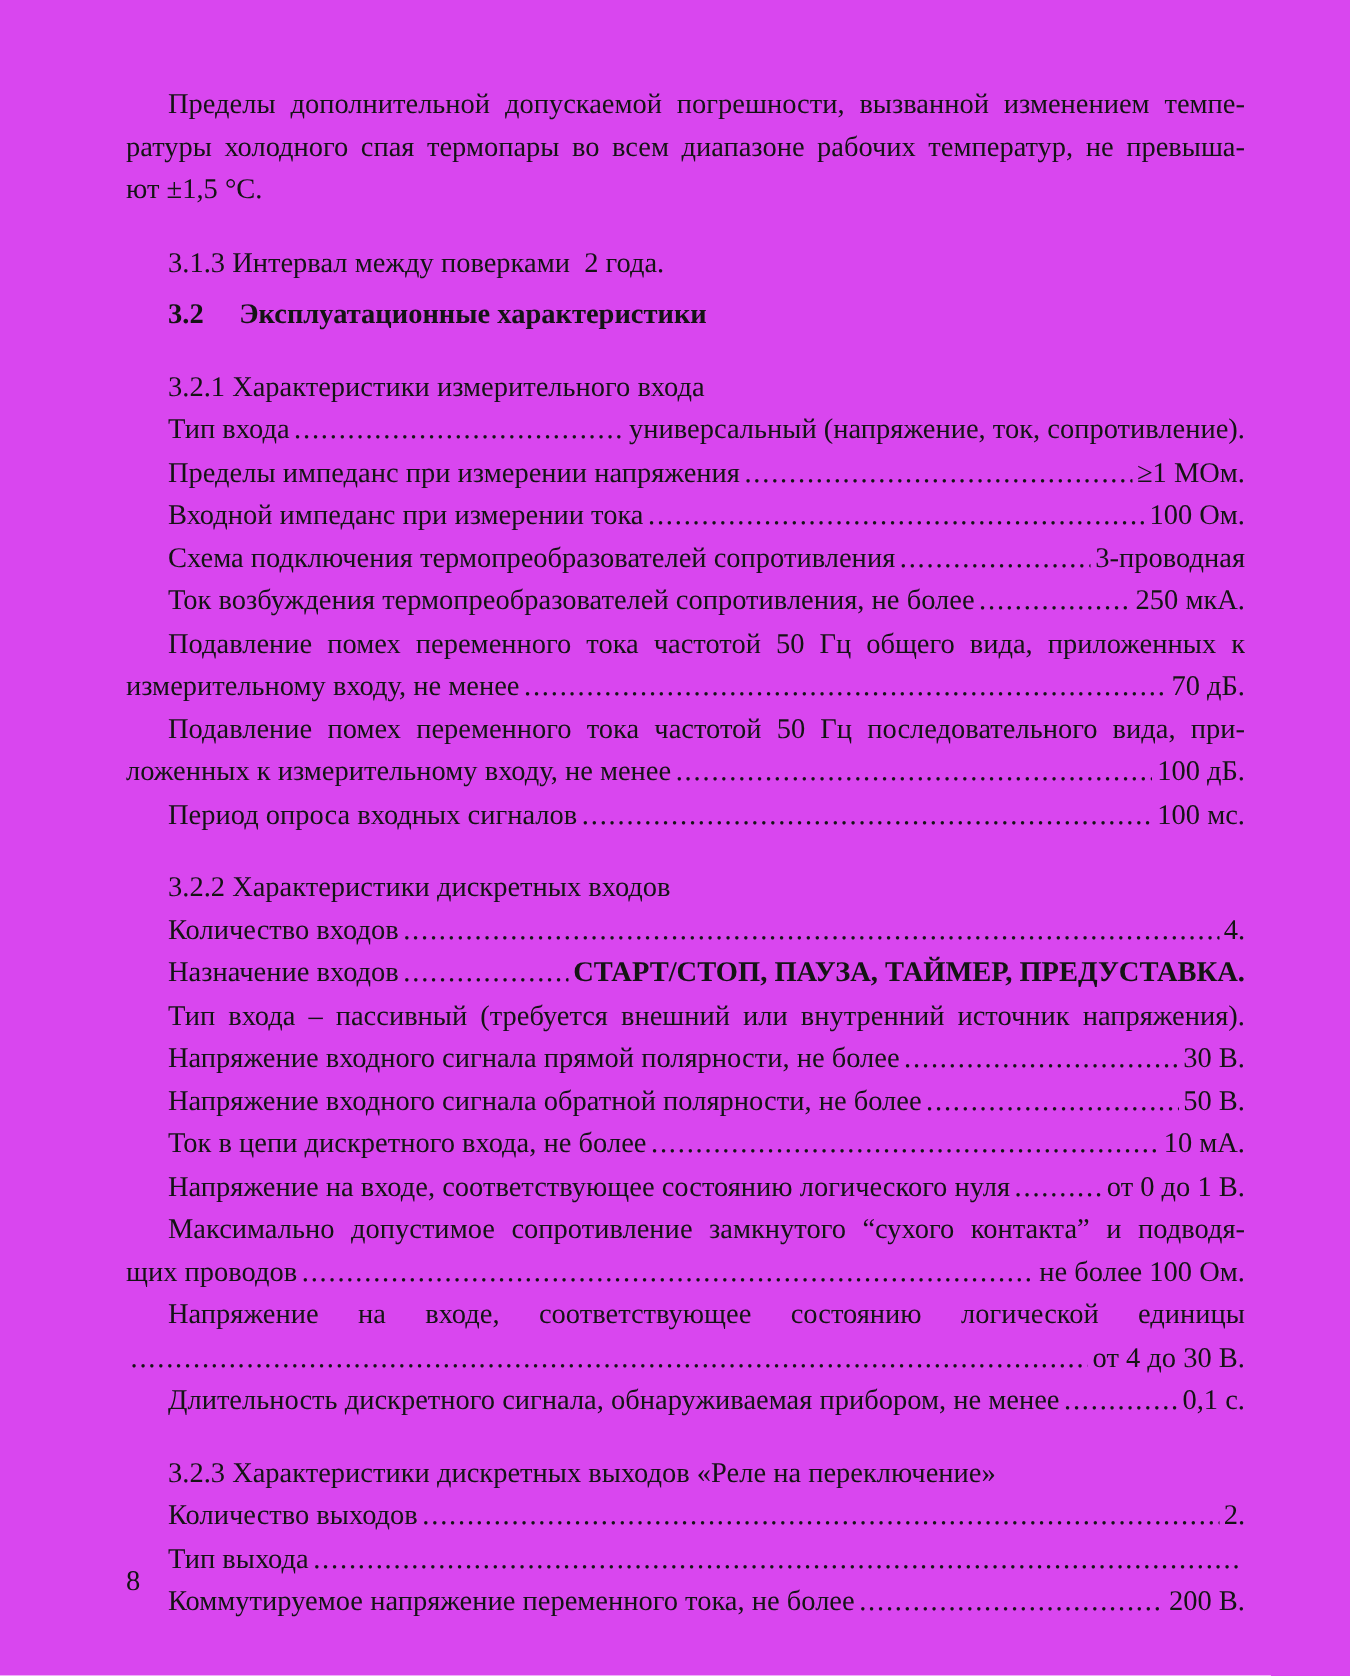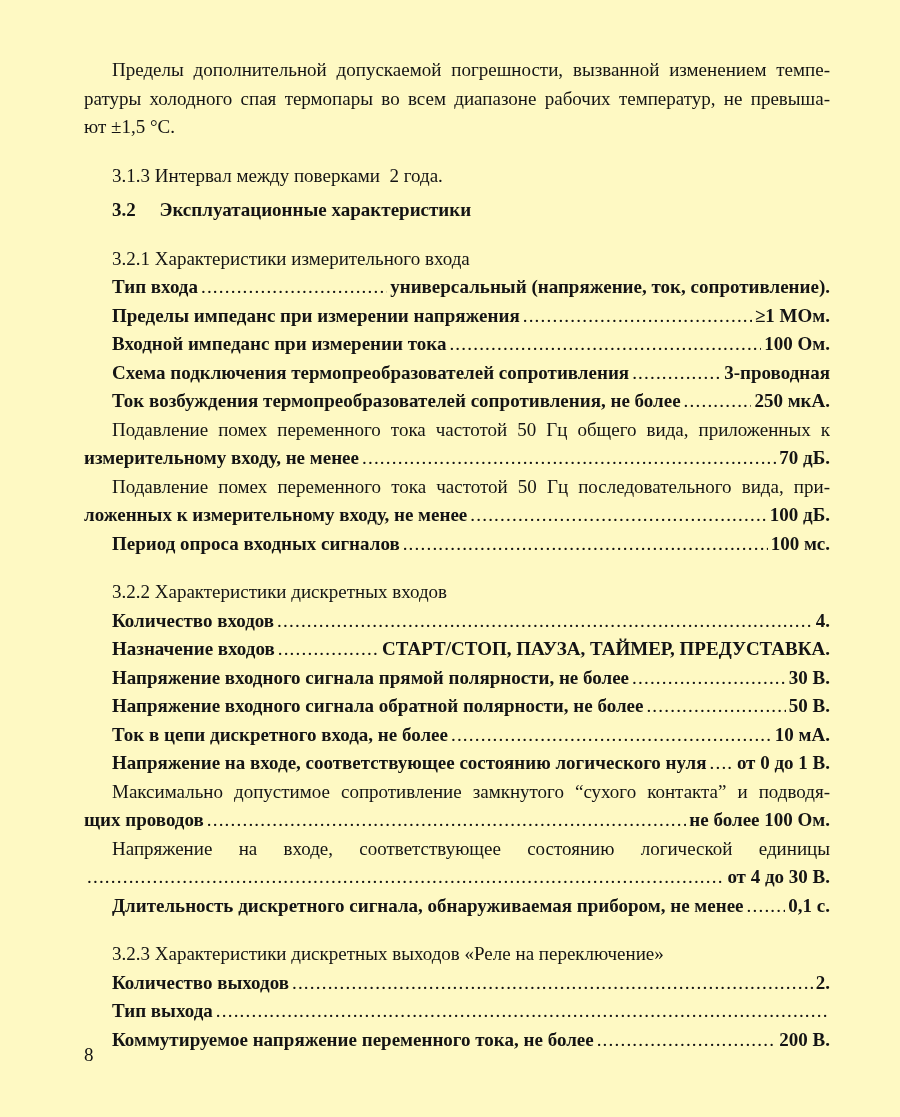--- a/index.html
+++ b/index.html
@@ -1,19 +1,19 @@
 <!DOCTYPE html>
 <html lang="ru"><head>
 <meta charset="utf-8">
 <style>
   html,body { margin:0; padding:0; background:#ffffff; }
   .page {
     position:relative;
     width:900px; height:1117px;
-    background:#fef9c3;
+    background:#d946ef;
     color:#141414;
     font-family:"Liberation Serif","DejaVu Serif",serif;
     font-size:19px;
     overflow:hidden;
   }
   .content {
     position:absolute;
     left:84px; top:56px;
     width:746px;
   }
@@ -36,21 +36,20 @@
   .sub { margin-top:20px; }
   .dot-row {
     display:flex;
     align-items:baseline;
   }
   .dot-row.indpad { padding-left:28px; }
   .dot-row .lbl,
   .dot-row .val {
     white-space:pre;
     flex:0 0 auto;
-    font-weight:bold;
   }
   .dot-row .dots {
     flex:1 1 auto;
     overflow:hidden;
     white-space:nowrap;
     min-width:10px;
     margin:0 3px;
     letter-spacing:1.2px;
   }
   .val.bold { font-weight:bold; }
@@ -117,20 +116,21 @@
       <div class="line dot-row indpad">
         <span class="lbl">Количество входов</span>
         <span class="dots" aria-hidden="true">............................................................................................................................................................................................................................</span>
         <span class="val">4.</span>
       </div>
       <div class="line dot-row indpad">
         <span class="lbl">Назначение входов</span>
         <span class="dots" aria-hidden="true">............................................................................................................................................................................................................................</span>
         <span class="val bold">СТАРТ/СТОП, ПАУЗА, ТАЙМЕР, ПРЕДУСТАВКА.</span>
       </div>
+      <div class="line ind jl">Тип входа – пассивный (требуется внешний или внутренний источник напряжения).</div>
       <div class="line dot-row indpad">
         <span class="lbl">Напряжение входного сигнала прямой полярности, не более</span>
         <span class="dots" aria-hidden="true">............................................................................................................................................................................................................................</span>
         <span class="val">30 В.</span>
       </div>
       <div class="line dot-row indpad">
         <span class="lbl">Напряжение входного сигнала обратной полярности, не более</span>
         <span class="dots" aria-hidden="true">............................................................................................................................................................................................................................</span>
         <span class="val">50 В.</span>
       </div>

